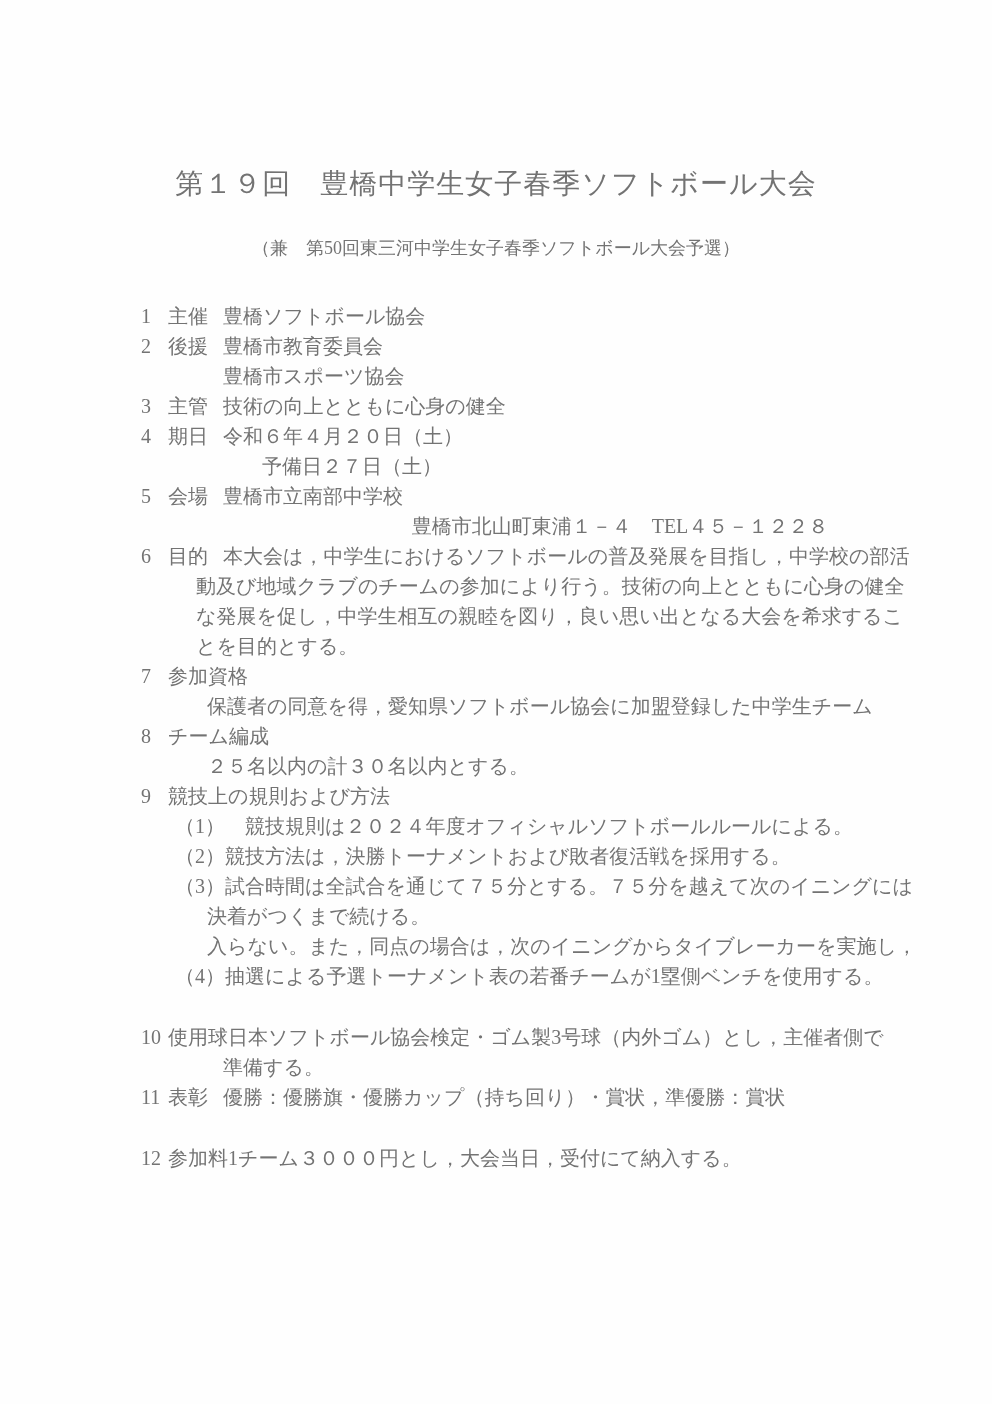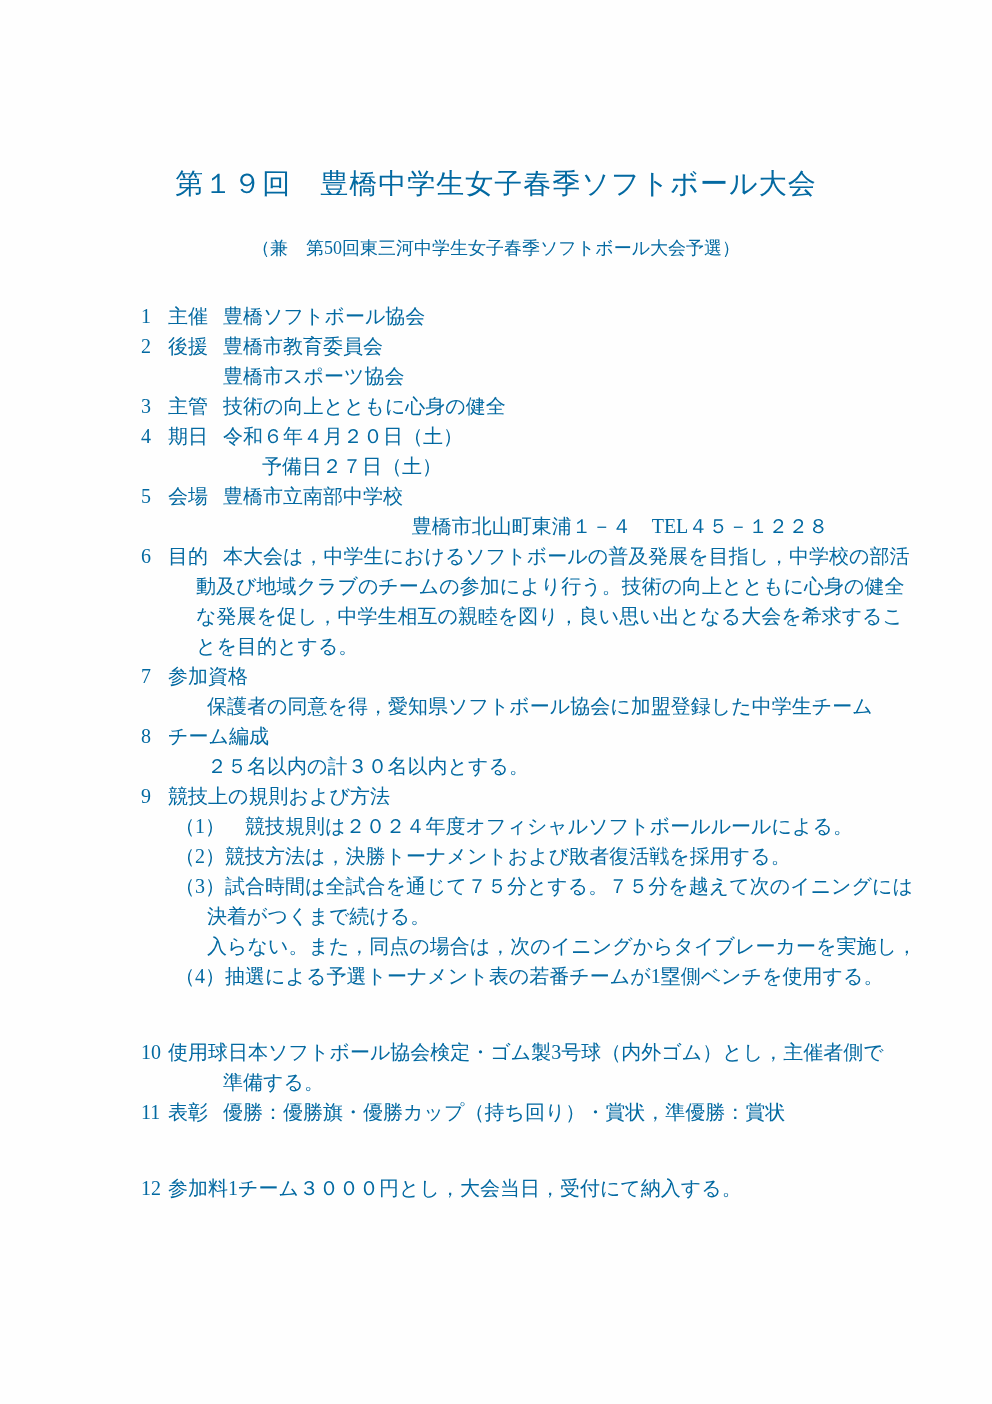--- a/index.html
+++ b/index.html
@@ -1,21 +1,21 @@
 <!DOCTYPE html>
 <html lang="ja"><head>
 <meta charset="utf-8">
 <style>
   html,body{margin:0;padding:0;background:#e8e8e8;}
   .page{
     position:relative;
     width:992px;height:1404px;
     margin:0 auto;
     background:#fefefe;
-    color:#0369a1;
+    color:#737373;
     font-family:"Liberation Serif","DejaVu Serif",serif;
     overflow:hidden;
   }
   .doc-title{
     margin:0;
     padding-top:164px;
     text-align:center;
     font-size:28px;
     font-weight:500;
     line-height:40px;
@@ -38,21 +38,21 @@
   }
   .num{display:inline-block;width:27px;}
   .label{display:inline-block;min-width:55px;}
   
   .ind-a{padding-left:82px;}   
   .ind-b{padding-left:66px;}   
   .ind-c{padding-left:121px;}  
   .ind-d{padding-left:107px;text-align:center;}  
   .ind-e{padding-left:55px;}   
   .ind-p{padding-left:34px;}   
-  .mt-gap{margin-top:46px;}    
+  .mt-gap{margin-top:31px;}    
 </style>
 </head>
 <body>
 
 <div class="page">
 
   <h1 class="doc-title">第１９回　豊橋中学生女子春季ソフトボール大会</h1>
   <div class="doc-subtitle">（兼　第50回東三河中学生女子春季ソフトボール大会予選）</div>
 
   <div class="content">

